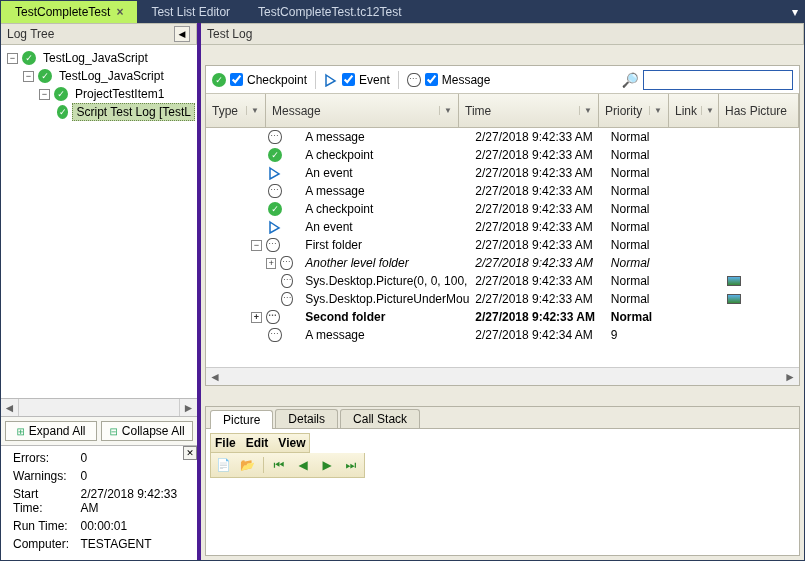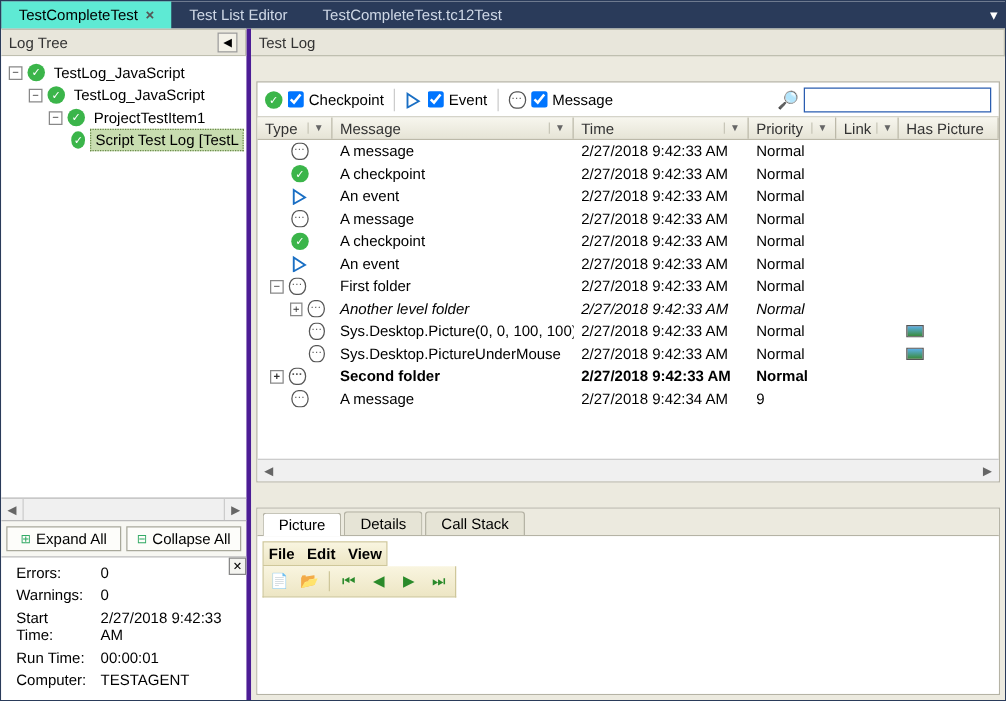--- a/index.html
+++ b/index.html
@@ -1,19 +1,19 @@
 <!DOCTYPE html>
 <html><head>
 <meta charset="utf-8">
 <style>
 * { box-sizing: border-box; margin: 0; padding: 0; font-family: "Segoe UI", Tahoma, sans-serif; font-size: 12px; }
 body { background: #fff; width: 805px; height: 561px; display: flex; flex-direction: column; border: 1px solid #2a3b5a; }
 .tabbar { background: #2a3b5a; height: 22px; display: flex; align-items: stretch; color: #cfd8e6; }
 .tabbar .tab { padding: 3px 14px; display: flex; align-items: center; gap: 6px; cursor: pointer; }
-.tabbar .tab.active { background: #5eead4; color: #000; }
+.tabbar .tab.active { background: #bef264; color: #000; }
 .tabbar .tab .close { color: #555; font-weight: bold; }
 .tabbar .spacer { flex: 1; }
 .tabbar .drop { width: 18px; display: flex; align-items: center; justify-content: center; color: #fff; }
 
 .main { flex: 1; display: flex; min-height: 0; }
 .left { width: 200px; display: flex; flex-direction: column; border-right: 4px solid #4c1d95; background: #fff; }
 .panelhdr { background: #e8e6db; border: 1px solid #bfbfb0; border-left: none; height: 22px; display: flex; align-items: center; padding: 0 6px; gap: 4px; }
 .panelhdr .title { flex: 1; color: #333; }
 .panelhdr .collapse-btn { width: 16px; height: 16px; border: 1px solid #999; background: #f4f2e8; display: flex; align-items: center; justify-content: center; font-size: 9px; }
 
@@ -47,27 +47,27 @@
 .filterbar input[type=checkbox] { width: 13px; height: 13px; }
 .filterbar .search { margin-left: auto; display: flex; align-items: center; gap: 4px; }
 .filterbar .search input { width: 150px; height: 20px; border: 1px solid #2a5db0; padding: 0 4px; }
 .ico-msg { width:14px; height:14px; border:1.5px solid #555; border-radius:50%/60%; position:relative; }
 .ico-msg::after{content:"…"; position:absolute; top:-3px; left:1px; font-size:9px; color:#555;}
 .ico-chk2 { width:14px;height:14px;border-radius:50%;background:#3bb54a;color:#fff;display:inline-flex;align-items:center;justify-content:center;font-size:9px;}
 .ico-evt { width:14px;height:14px; position:relative;}
 .ico-evt svg{width:14px;height:14px;}
 .ico-search{color:#1a6fc4;font-size:14px;transform:scaleX(-1);}
 
-.gridhdr { display: flex; background: linear-gradient(#f7f6ee,#e6e4d6); border-bottom: 1px solid #bcb9a9; height: 18px; }
+.gridhdr { display: flex; background: linear-gradient(#f7f6ee,#e6e4d6); border-bottom: 1px solid #bcb9a9; height: 34px; }
 .gridhdr .col { border-right: 1px solid #bcb9a9; display: flex; align-items: center; padding: 0 6px; gap: 4px; color: #333; position: relative; }
 .gridhdr .col .dd { margin-left: auto; font-size: 8px; color: #666; border-left:1px solid #c8c6b8; padding-left:4px;}
 .col-type{width:60px;} .col-msg{flex:1; min-width:170px;} .col-time{width:140px;} .col-pri{width:70px;} .col-link{width:50px;} .col-pic{width:80px;}
 
 .gridbody { flex: 1; overflow: auto; }
-.row { display: flex; height: 18px; align-items: center; }
+.row { display: flex; height: 18px; align-items: center; padding-left: 35px; }
 .row .c { padding: 0 6px; display: flex; align-items: center; gap: 4px; overflow: hidden; white-space: nowrap; }
 .row .c.col-type{justify-content:flex-start;}
 .row.bold .c { font-weight: bold; }
 .row.italic .c { font-style: italic; }
 .exp { width:11px;height:11px;border:1px solid #888;display:inline-flex;align-items:center;justify-content:center;font-size:9px;color:#333;background:#fff;}
 .pic-thumb{width:14px;height:10px;background:linear-gradient(#5bb0e8,#3a8a3a);border:1px solid #555;}
 
 .hscroll { height: 18px; border-top: 1px solid #ccc; background: #f0f0f0; display:flex;}
 .hscroll .arrow{width:18px;display:flex;align-items:center;justify-content:center;color:#666;}
 .hscroll .track{flex:1;}

